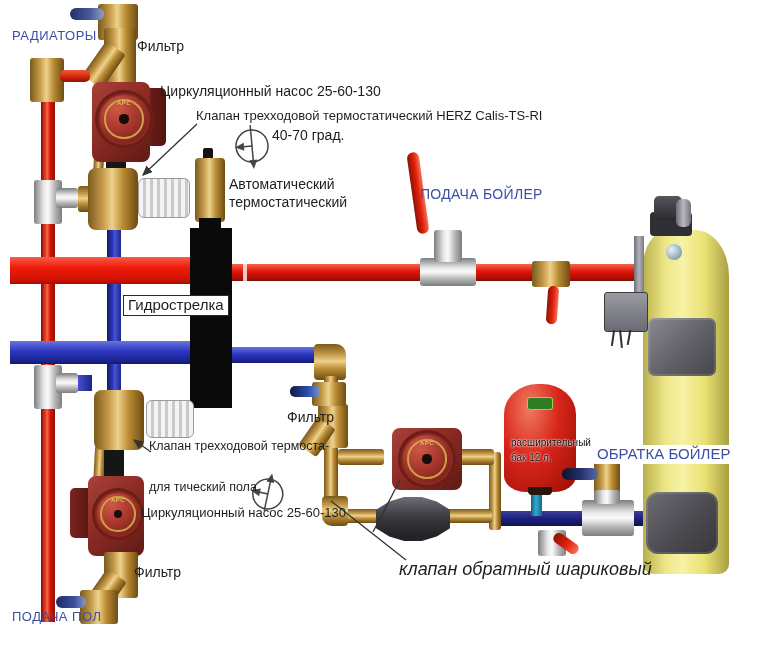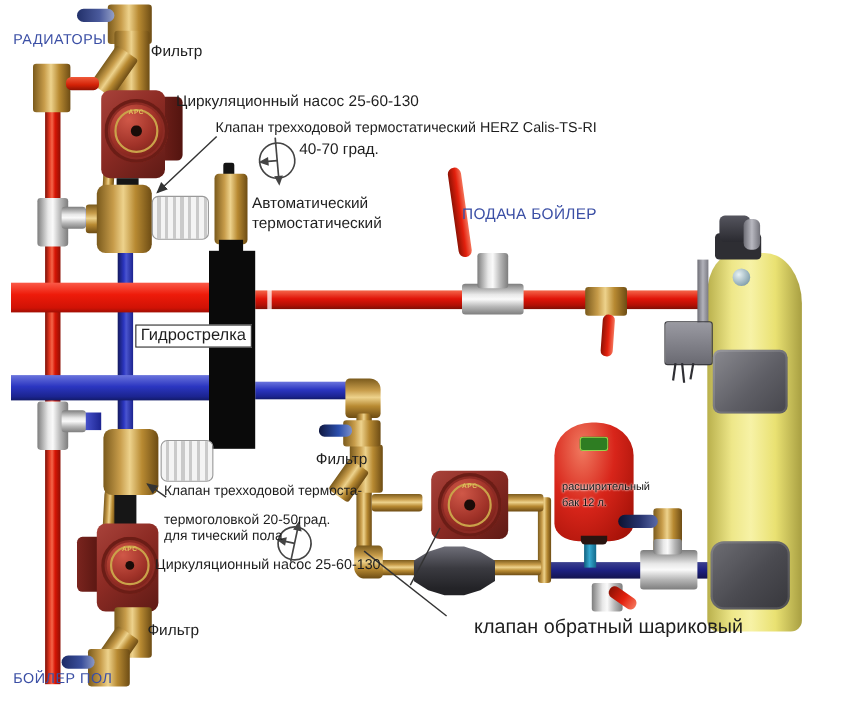--- a/index.html
+++ b/index.html
@@ -27,21 +27,21 @@
             border:2px solid #caa24a;box-sizing:border-box;}
   .pumpHub{position:absolute;left:42%;top:42%;width:16%;height:16%;border-radius:50%;background:#1a0c08;}
   .pumpBrand{position:absolute;width:100%;text-align:center;top:18%;font-size:6px;font-weight:bold;
              color:#e3c25e;letter-spacing:.5px;}
   .thermoHead{background:repeating-linear-gradient(90deg,#f4f4f4 0 4px,#cacaca 4px 7px);
               border:1px solid #9a9a9a;border-radius:6px;}
   .door{background:linear-gradient(135deg,#8a8a90,#5f5f66 55%,#46464c);border-radius:7px;
         box-shadow:inset 0 0 0 2px rgba(255,255,255,.12);}
   .boxLbl{background:#fff;border:1px solid #2a2a2a;padding:1px 4px;}
   .whiteBg{background:#fff;padding:1px 3px;}
-  .italicLbl{font-size:18px;margin-left:32px;}
+  .italicLbl{font-style:italic;font-size:18px;}
   .tankTxt{font-size:10px;color:#101010;text-shadow:0 0 2px #fff,0 0 2px #fff;}
   svg.sym{position:absolute;z-index:6;}
 </style>
 </head>
 <body>
 
 <div id="stage">
 
   <div class="abs redV" style="left:41px;top:62px;width:14px;height:560px;z-index:1"></div>
   <div class="abs blueV" style="left:107px;top:226px;width:14px;height:166px;z-index:1"></div>
@@ -187,21 +187,21 @@
   <div class="lbl" style="left:160px;top:84px">Циркуляционный насос 25-60-130</div>
   <div class="lbl" style="left:196px;top:109px;font-size:13px">Клапан трехходовой термостатический HERZ Calis-TS-RI</div>
   <div class="lbl" style="left:272px;top:128px">40-70 град.</div>
   <div class="lbl" style="left:229px;top:177px">Автоматический</div>
   <div class="lbl" style="left:229px;top:195px">термостатический</div>
   <div class="lbl blue" style="left:420px;top:187px;letter-spacing:.3px">ПОДАЧА БОЙЛЕР</div>
   <div class="lbl boxLbl" style="left:123px;top:295px;font-size:15px">Гидрострелка</div>
   <div class="lbl" style="left:287px;top:410px">Фильтр</div>
   <div class="lbl tankTxt" style="left:511px;top:437px">расширительный</div>
   <div class="lbl tankTxt" style="left:511px;top:452px">бак 12 л.</div>
+  <div class="lbl blue whiteBg" style="left:594px;top:445px;font-size:15px">ОБРАТКА БОЙЛЕР</div>
   <div class="lbl" style="left:149px;top:440px;font-size:12.5px">Клапан трехходовой термоста-</div>
-  <div class="lbl" style="left:149px;top:466px;font-size:12.5px">термоголовкой 20-50град.</div>
   <div class="lbl" style="left:149px;top:481px;font-size:12.5px">для тический пола</div>
   <div class="lbl" style="left:141px;top:506px;font-size:13px">Циркуляционный насос 25-60-130</div>
   <div class="lbl italicLbl" style="left:399px;top:560px">клапан обратный шариковый</div>
   <div class="lbl" style="left:134px;top:565px">Фильтр</div>
-  <div class="lbl blue" style="left:12px;top:610px;font-size:13px;letter-spacing:.5px">БОЙЛЕР ПОЛ</div>
+  <div class="lbl blue" style="left:12px;top:610px;font-size:13px;letter-spacing:.5px">ПОДАЧА ПОЛ</div>
 
 </div>
 
 </body></html>

